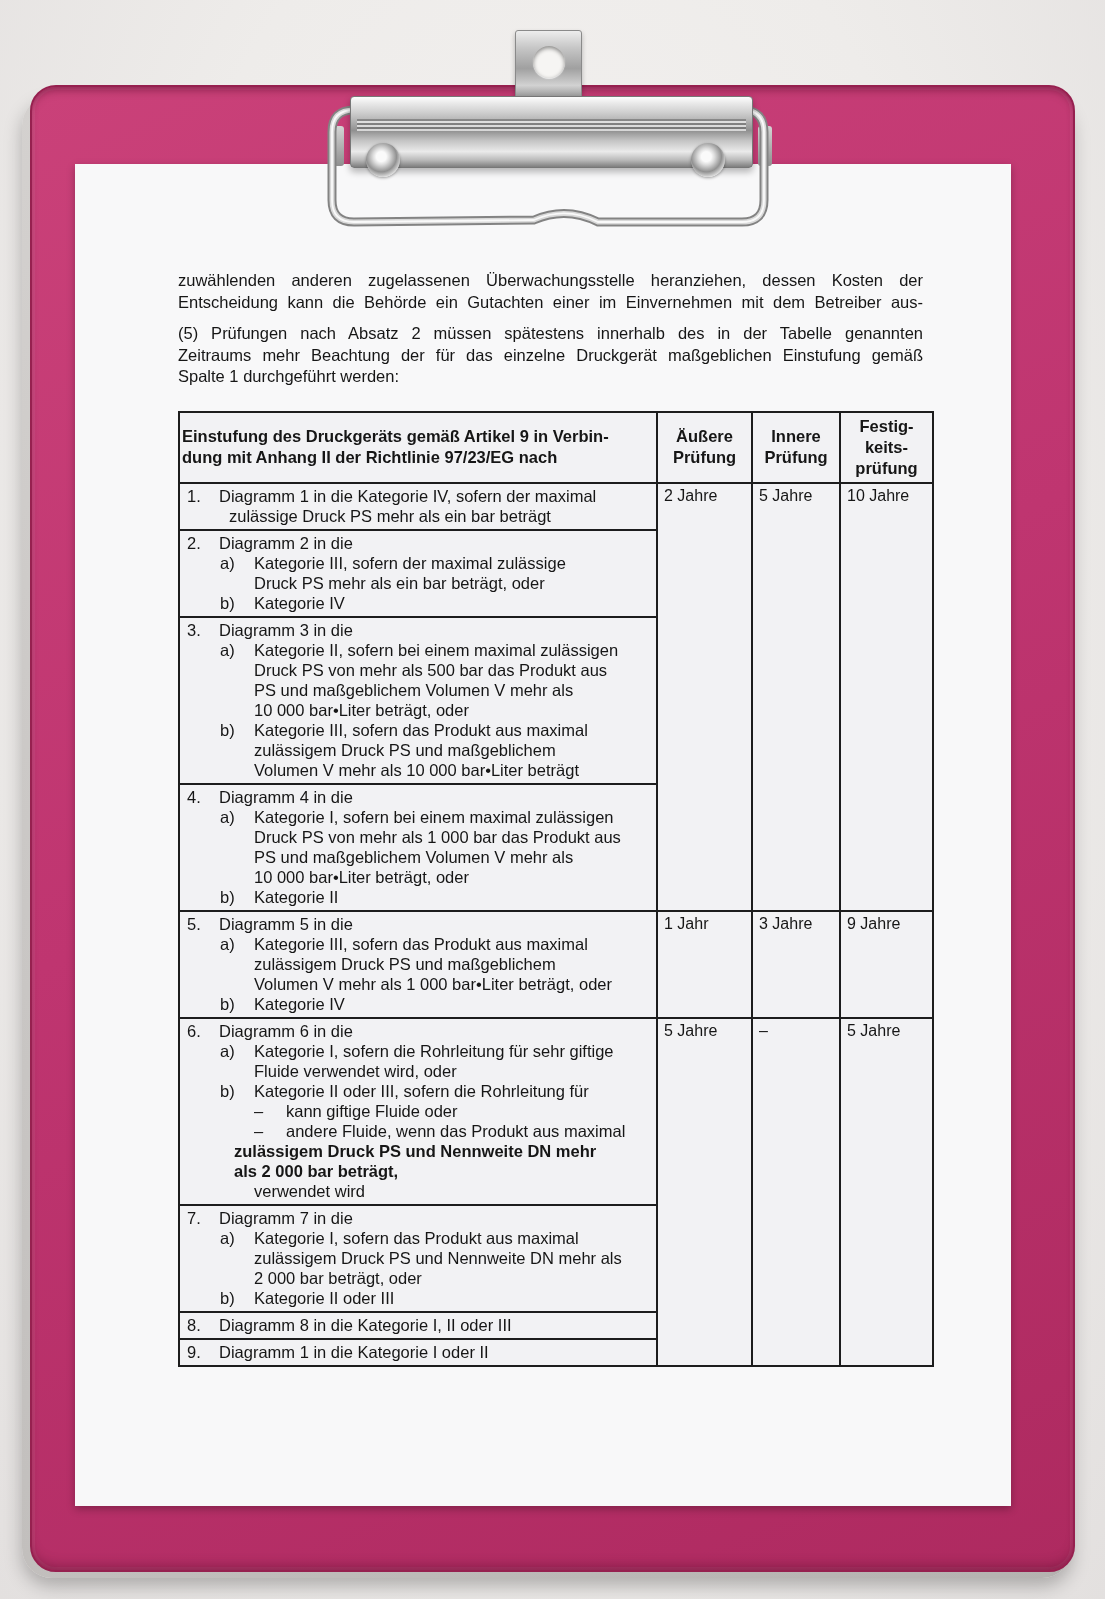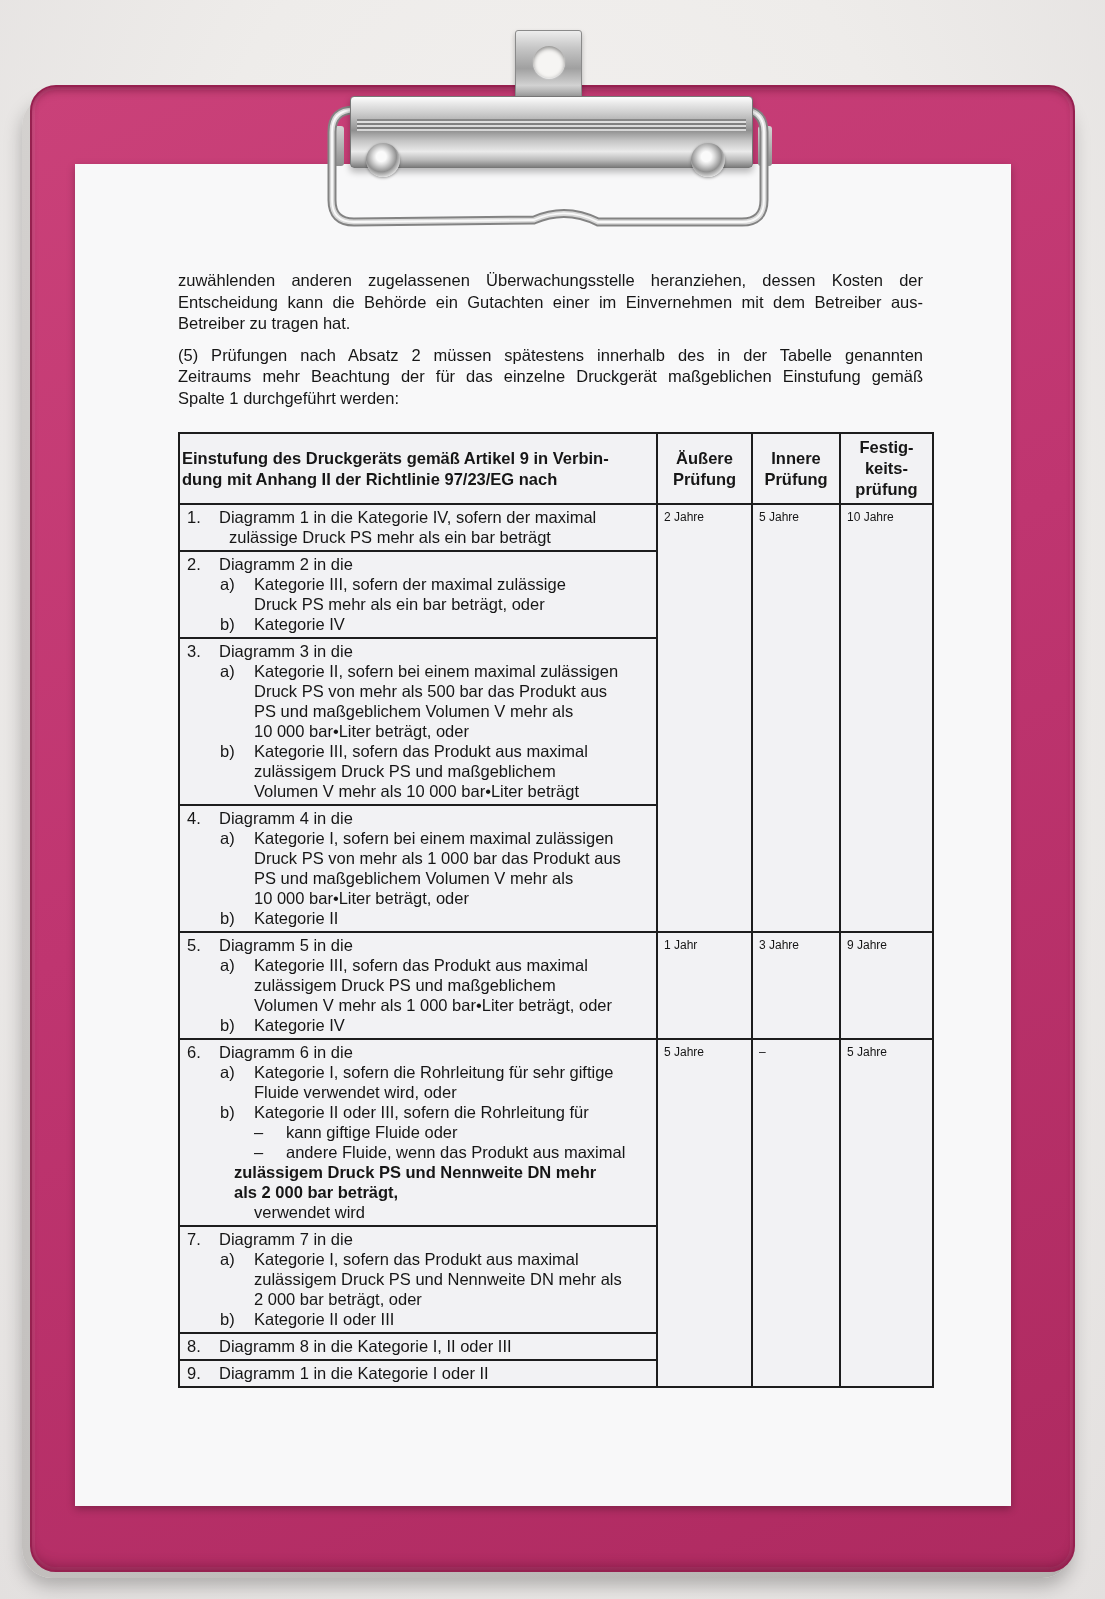--- a/index.html
+++ b/index.html
@@ -32,21 +32,21 @@
   .pline.last{text-align-last:left;}
   
   table.insp{margin-top:23px;border-collapse:collapse;table-layout:fixed;width:754px;
     background:rgba(228,228,233,.30);}
   table.insp th,table.insp td{border:2px solid var(--table_border,#1d1d1d);}
   th{font-size:16.5px;font-weight:bold;line-height:21px;white-space:pre-line;
     vertical-align:middle;padding:3px 2px;}
   th.h1{text-align:left;}
   th.hy{text-align:center;}
   td.c1{vertical-align:top;padding:2px 6px 3px 0;}
-  td.cy{vertical-align:top;padding:2px 2px 0 6px;font-size:12px;line-height:20px;}
+  td.cy{vertical-align:top;padding:2px 2px 0 6px;font-size:16px;line-height:20px;}
   .ln{line-height:20px;}
   .ln .mk{display:block;}
   .ln.num{display:flex;padding-left:7px;}
   .ln.num .mk{flex:0 0 32px;}
   .ln.cont0{padding-left:49px;}
   .ln.sub{display:flex;padding-left:40px;}
   .ln.sub .mk{flex:0 0 34px;}
   .ln.cont1{padding-left:74px;}
   .ln.dash{display:flex;padding-left:74px;}
   .ln.dash .mk{flex:0 0 32px;}
@@ -81,21 +81,20 @@
 <div class="scene">
   <div class="board-under"></div>
   <div class="board"></div>
 
   <div class="paper">
     <div class="doc">
       <div class="paras">
           <div class="para">
             <div class="pline">zuwählenden anderen zugelassenen Überwachungsstelle heranziehen, dessen Kosten der</div>
             <div class="pline">Entscheidung kann die Behörde ein Gutachten einer im Einvernehmen mit dem Betreiber aus-</div>
-            <div class="pline last">Betreiber zu tragen hat.</div>
           </div>
           <div class="para">
             <div class="pline">(5) Prüfungen nach Absatz 2 müssen spätestens innerhalb des in der Tabelle genannten</div>
             <div class="pline">Zeitraums mehr Beachtung der für das einzelne Druckgerät maßgeblichen Einstufung gemäß</div>
             <div class="pline last">Spalte 1 durchgeführt werden:</div>
           </div>
         </div>
 
       <table class="insp">
         <colgroup>

